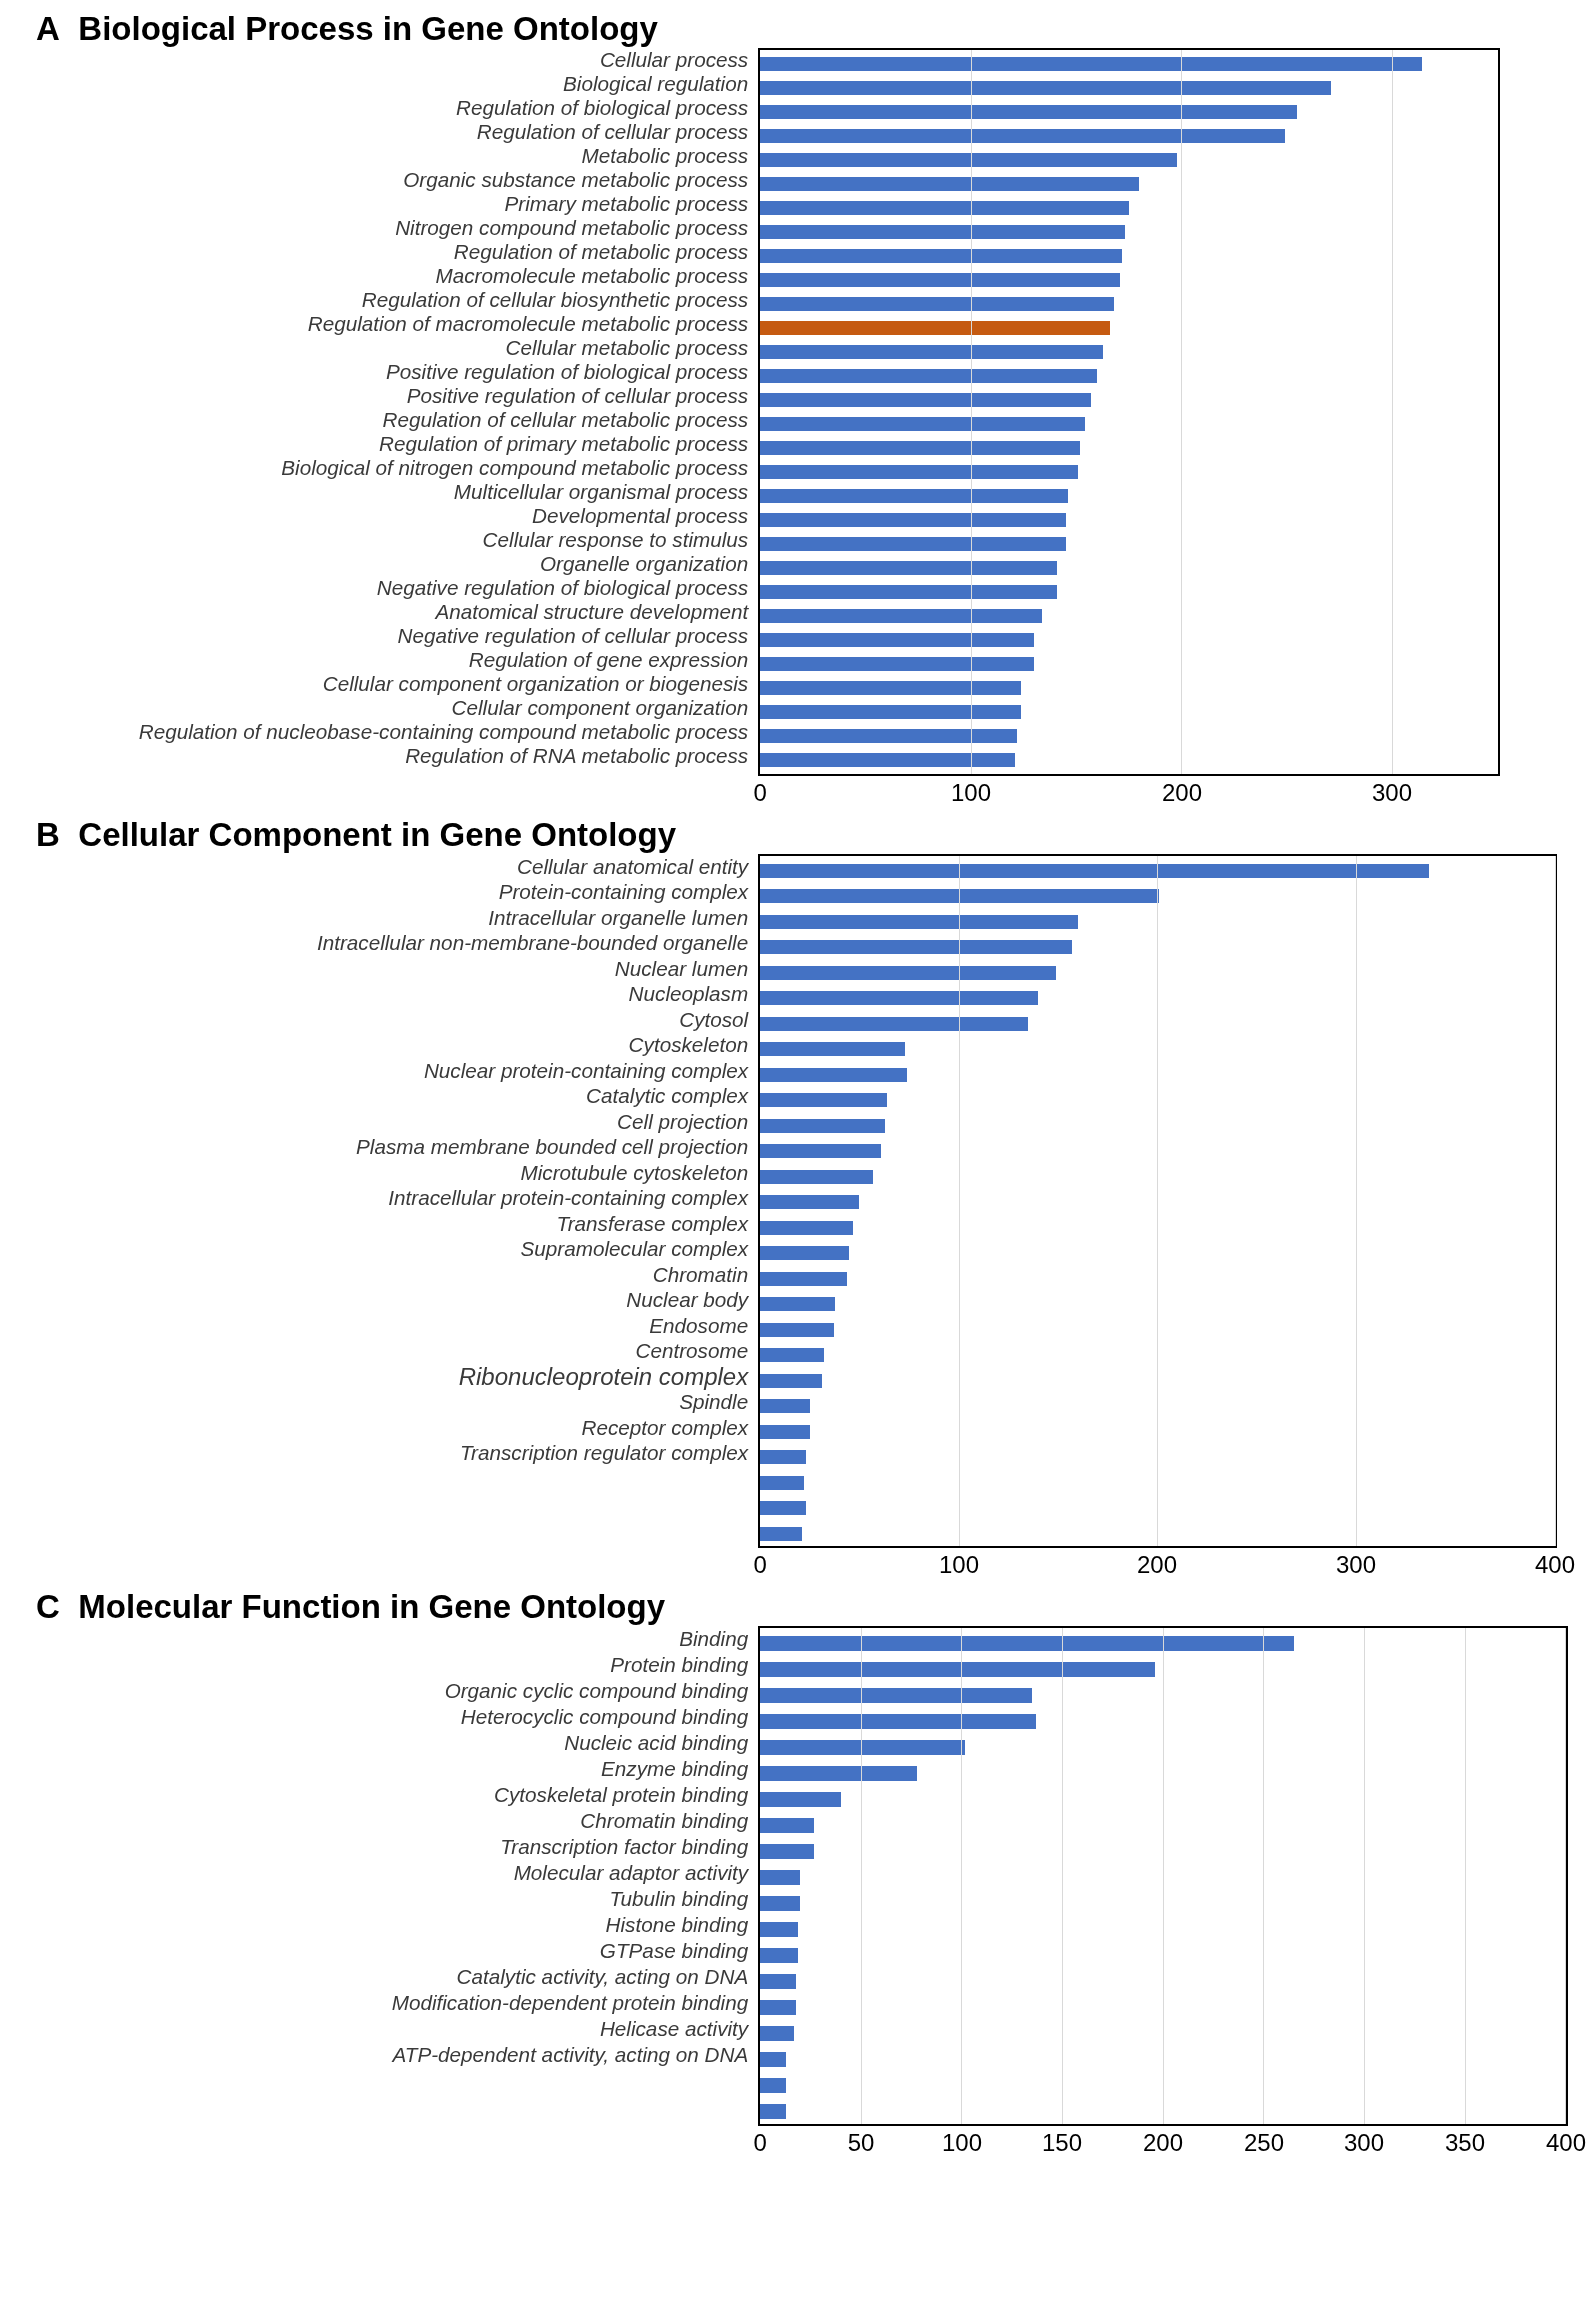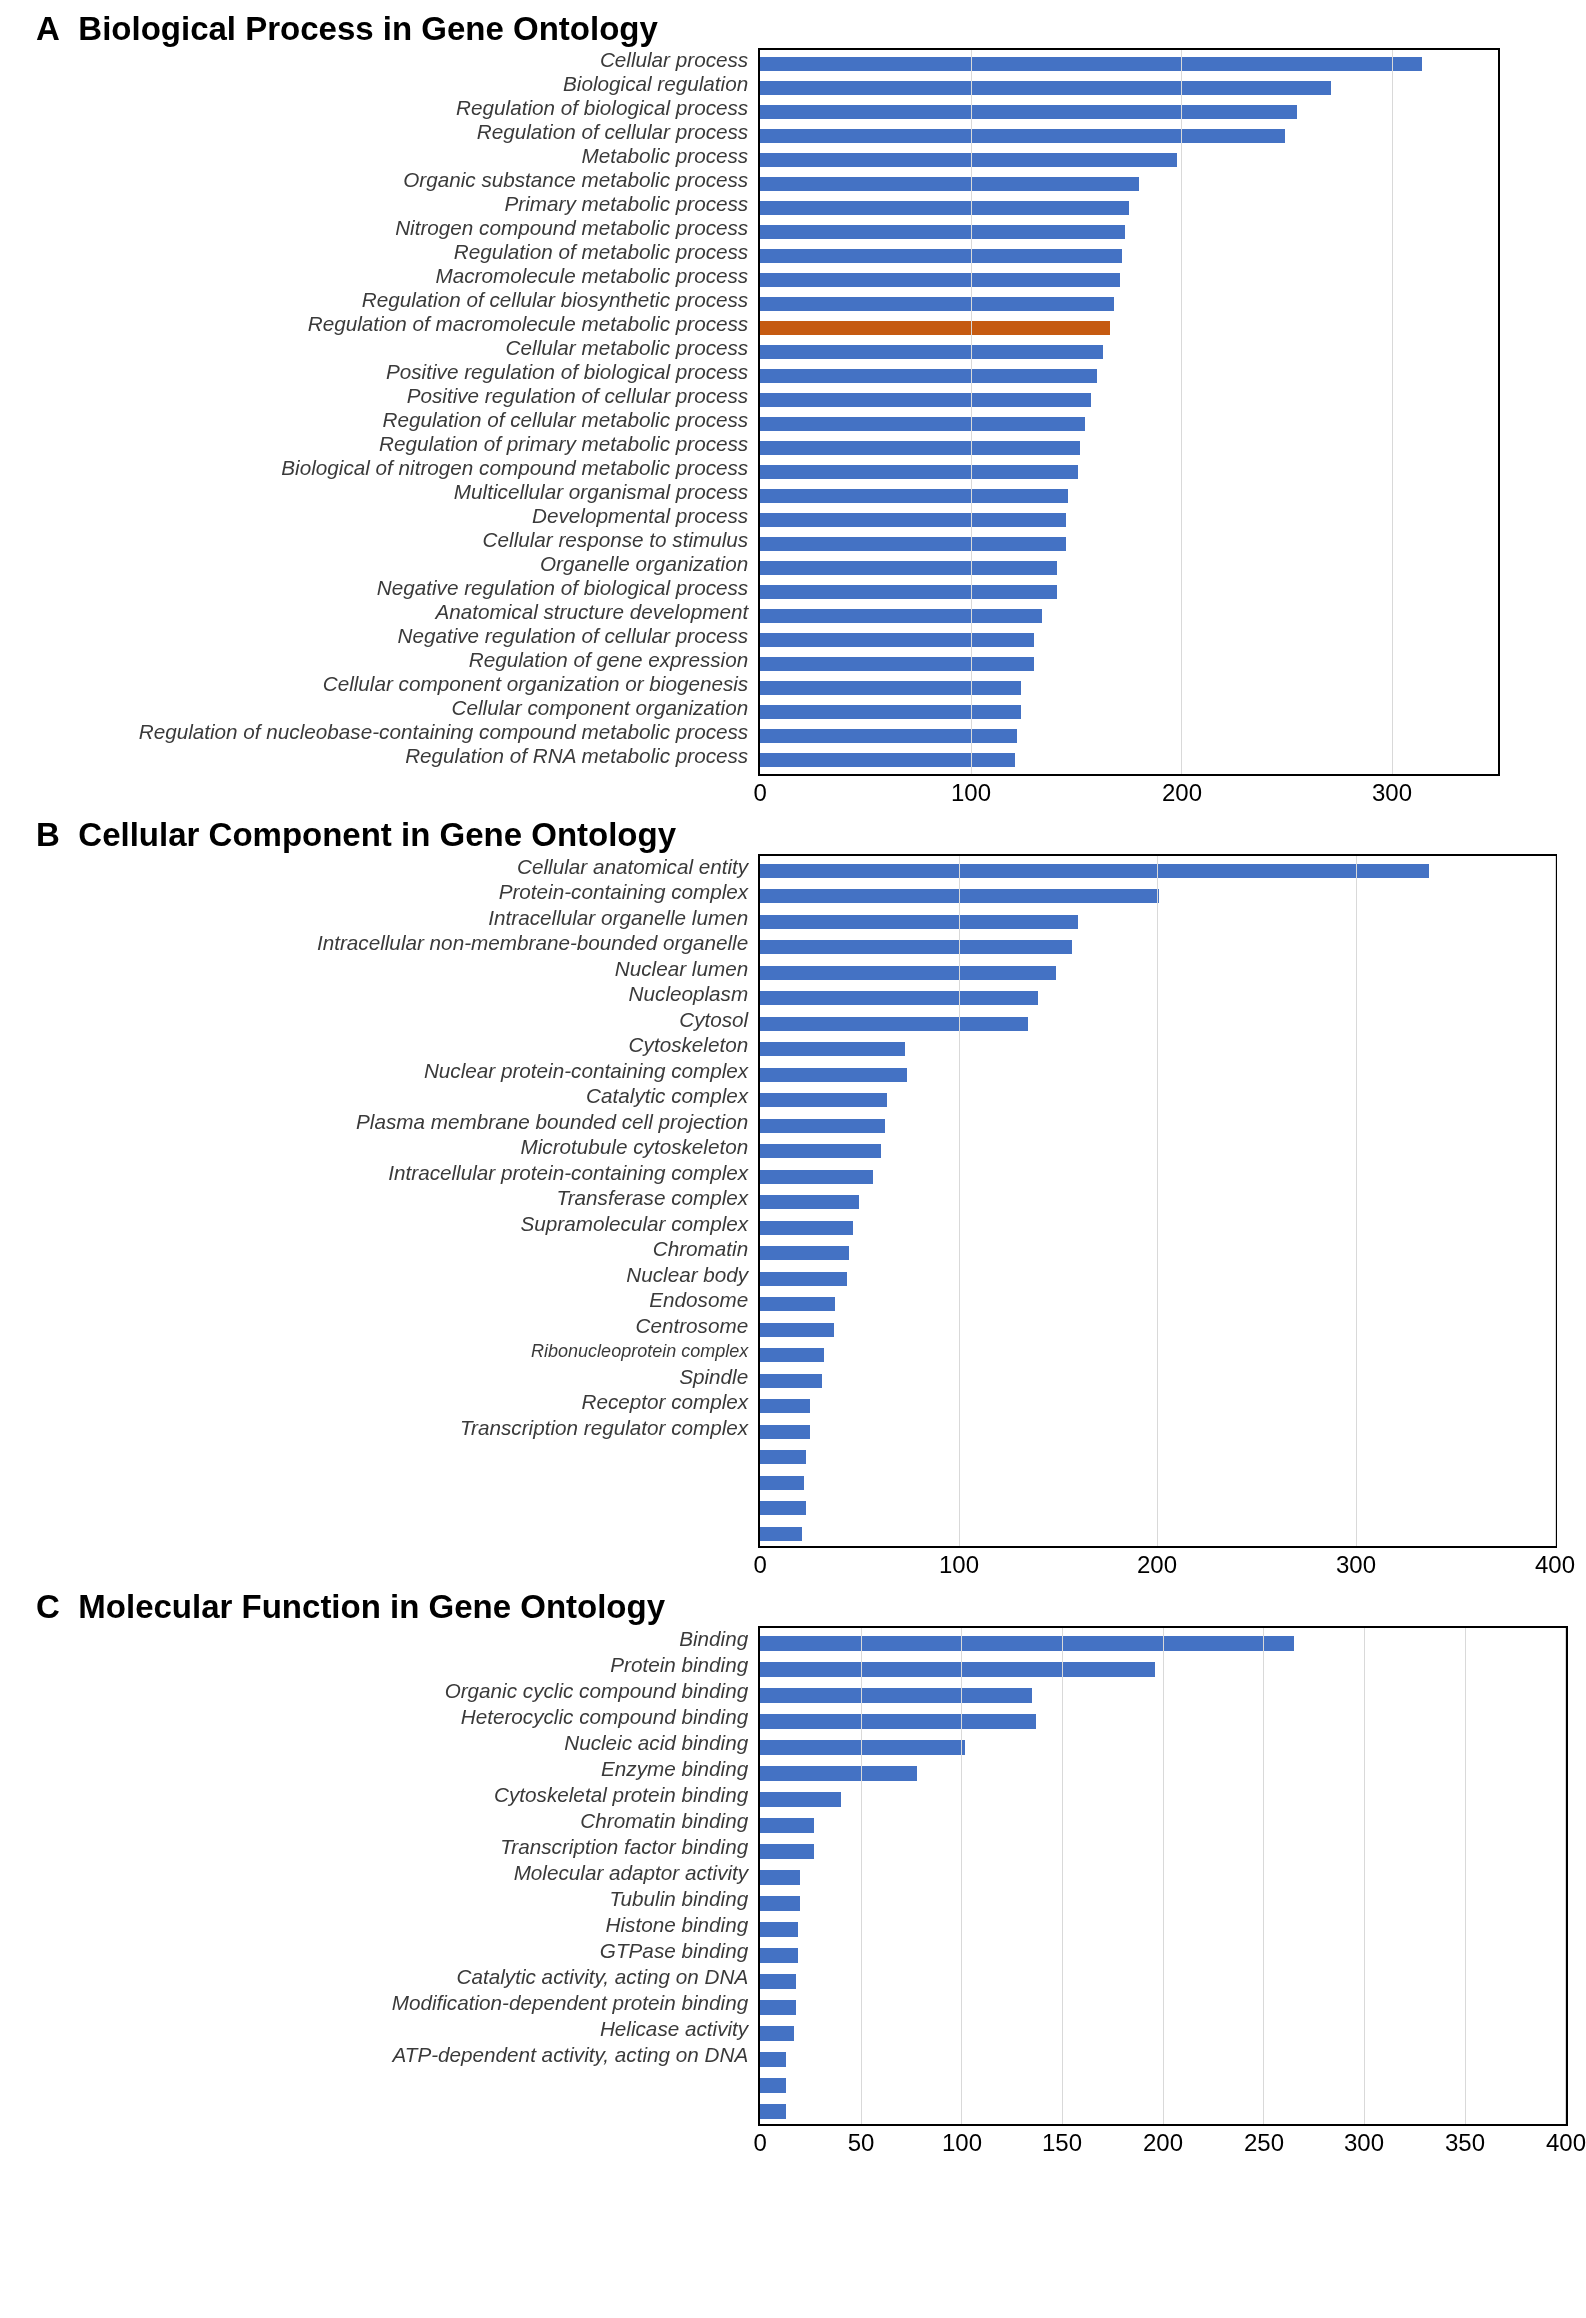--- a/index.html
+++ b/index.html
@@ -276,30 +276,31 @@
           <div class="cat-label" style="height: 25.5px; font-size: 20.7px;">Cellular anatomical entity</div>
           <div class="cat-label" style="height: 25.5px; font-size: 20.7px;">Protein-containing complex</div>
           <div class="cat-label" style="height: 25.5px; font-size: 20.7px;">Intracellular organelle lumen</div>
           <div class="cat-label" style="height: 25.5px; font-size: 20.7px;">Intracellular non-membrane-bounded organelle</div>
           <div class="cat-label" style="height: 25.5px; font-size: 20.7px;">Nuclear lumen</div>
           <div class="cat-label" style="height: 25.5px; font-size: 20.7px;">Nucleoplasm</div>
           <div class="cat-label" style="height: 25.5px; font-size: 20.7px;">Cytosol</div>
           <div class="cat-label" style="height: 25.5px; font-size: 20.7px;">Cytoskeleton</div>
           <div class="cat-label" style="height: 25.5px; font-size: 20.7px;">Nuclear protein-containing complex</div>
           <div class="cat-label" style="height: 25.5px; font-size: 20.7px;">Catalytic complex</div>
+          <div class="cat-label" style="height: 25.5px; font-size: 20.7px;">Cell projection</div>
           <div class="cat-label" style="height: 25.5px; font-size: 20.7px;">Plasma membrane bounded cell projection</div>
           <div class="cat-label" style="height: 25.5px; font-size: 20.7px;">Microtubule cytoskeleton</div>
           <div class="cat-label" style="height: 25.5px; font-size: 20.7px;">Intracellular protein-containing complex</div>
           <div class="cat-label" style="height: 25.5px; font-size: 20.7px;">Transferase complex</div>
           <div class="cat-label" style="height: 25.5px; font-size: 20.7px;">Supramolecular complex</div>
           <div class="cat-label" style="height: 25.5px; font-size: 20.7px;">Chromatin</div>
           <div class="cat-label" style="height: 25.5px; font-size: 20.7px;">Nuclear body</div>
           <div class="cat-label" style="height: 25.5px; font-size: 20.7px;">Endosome</div>
           <div class="cat-label" style="height: 25.5px; font-size: 20.7px;">Centrosome</div>
-          <div class="cat-label" style="height: 25.5px; font-size: 18px;">Ribonucleoprotein complex</div>
+          <div class="cat-label" style="height: 25.5px; font-size: 24px;">Ribonucleoprotein complex</div>
           <div class="cat-label" style="height: 25.5px; font-size: 20.7px;">Spindle</div>
           <div class="cat-label" style="height: 25.5px; font-size: 20.7px;">Receptor complex</div>
           <div class="cat-label" style="height: 25.5px; font-size: 20.7px;">Transcription regulator complex</div>
         </div>
       <div class="plot" id="B-plot" style="width: 799px; height: 694px; flex: 0 0 auto;">
         <div class="bars" id="B-bars" style="padding-top: 2.2px;">
             <div class="bar-row" style="height: 25.5px;">
               <div class="bar" style="width: 669px; height: 14px; top: 5.7px;"></div>
             </div>
             <div class="bar-row" style="height: 25.5px;">

